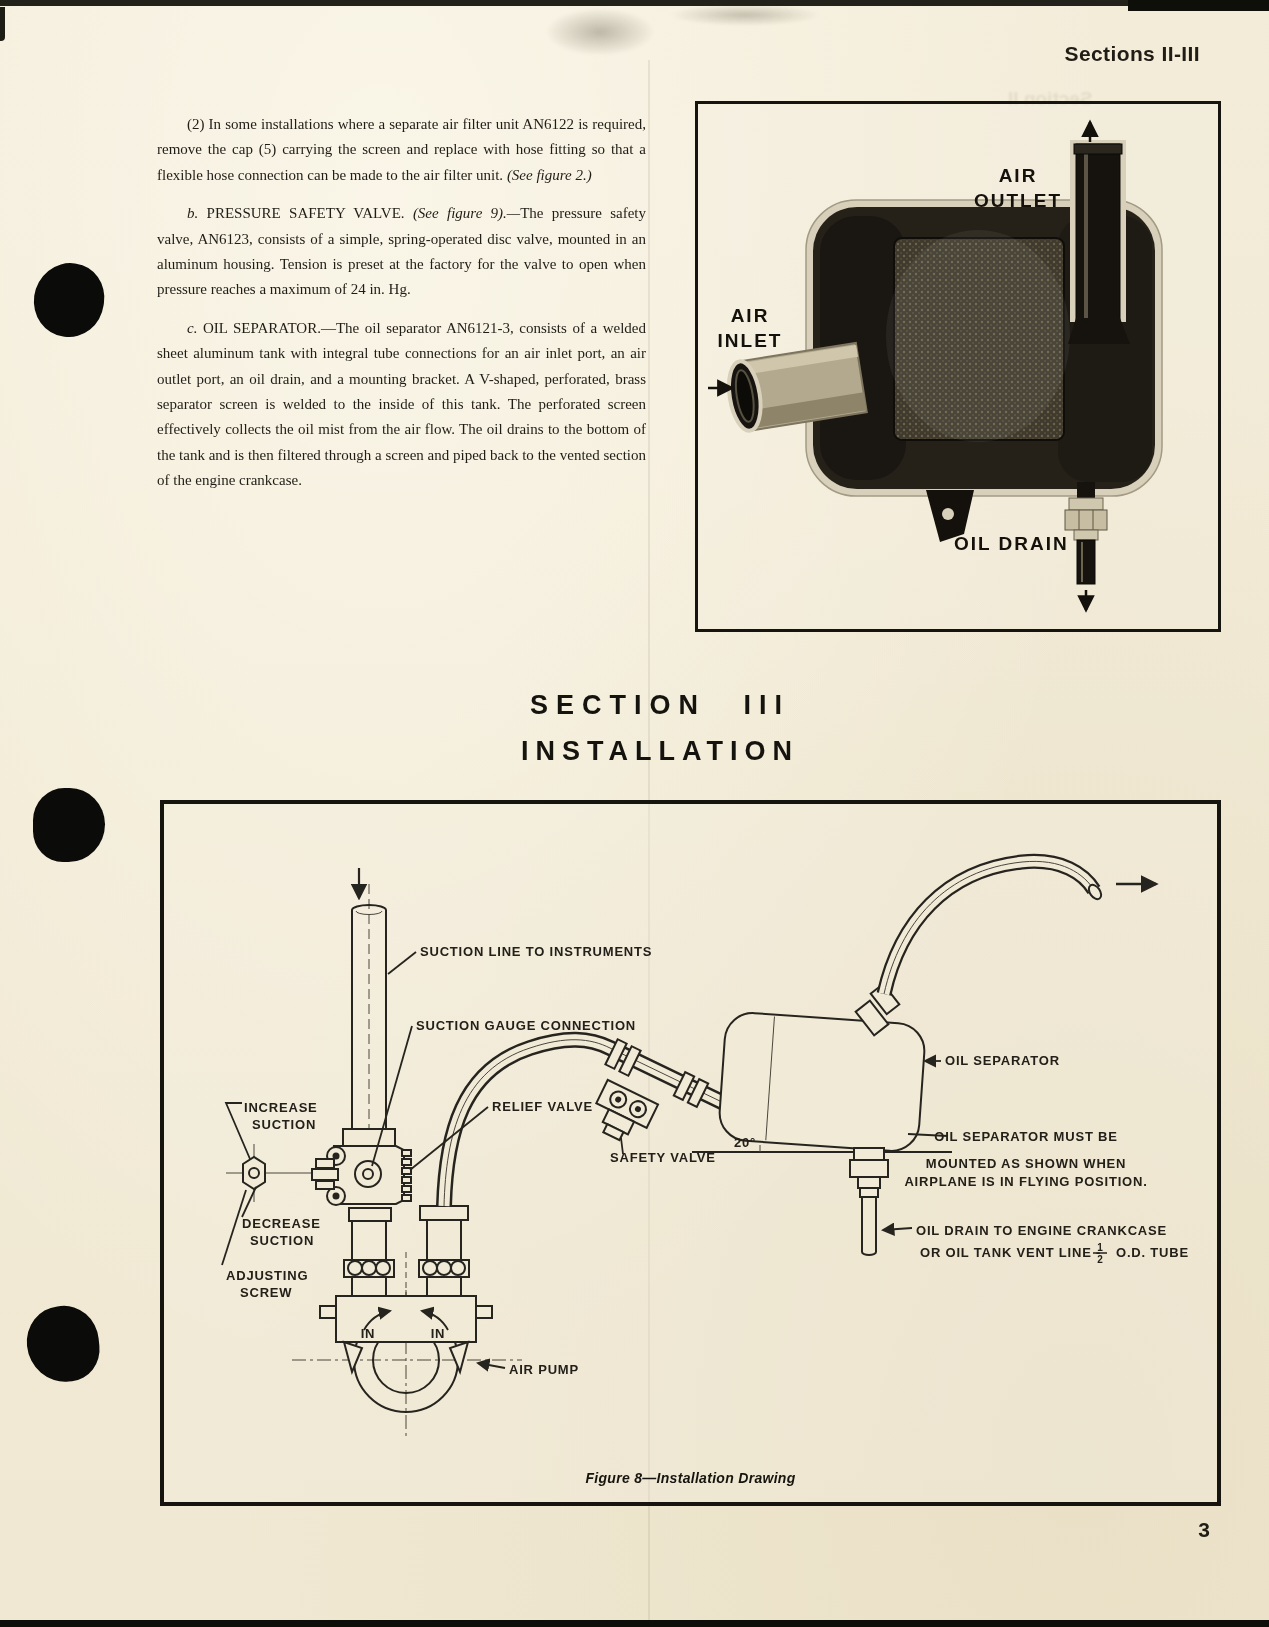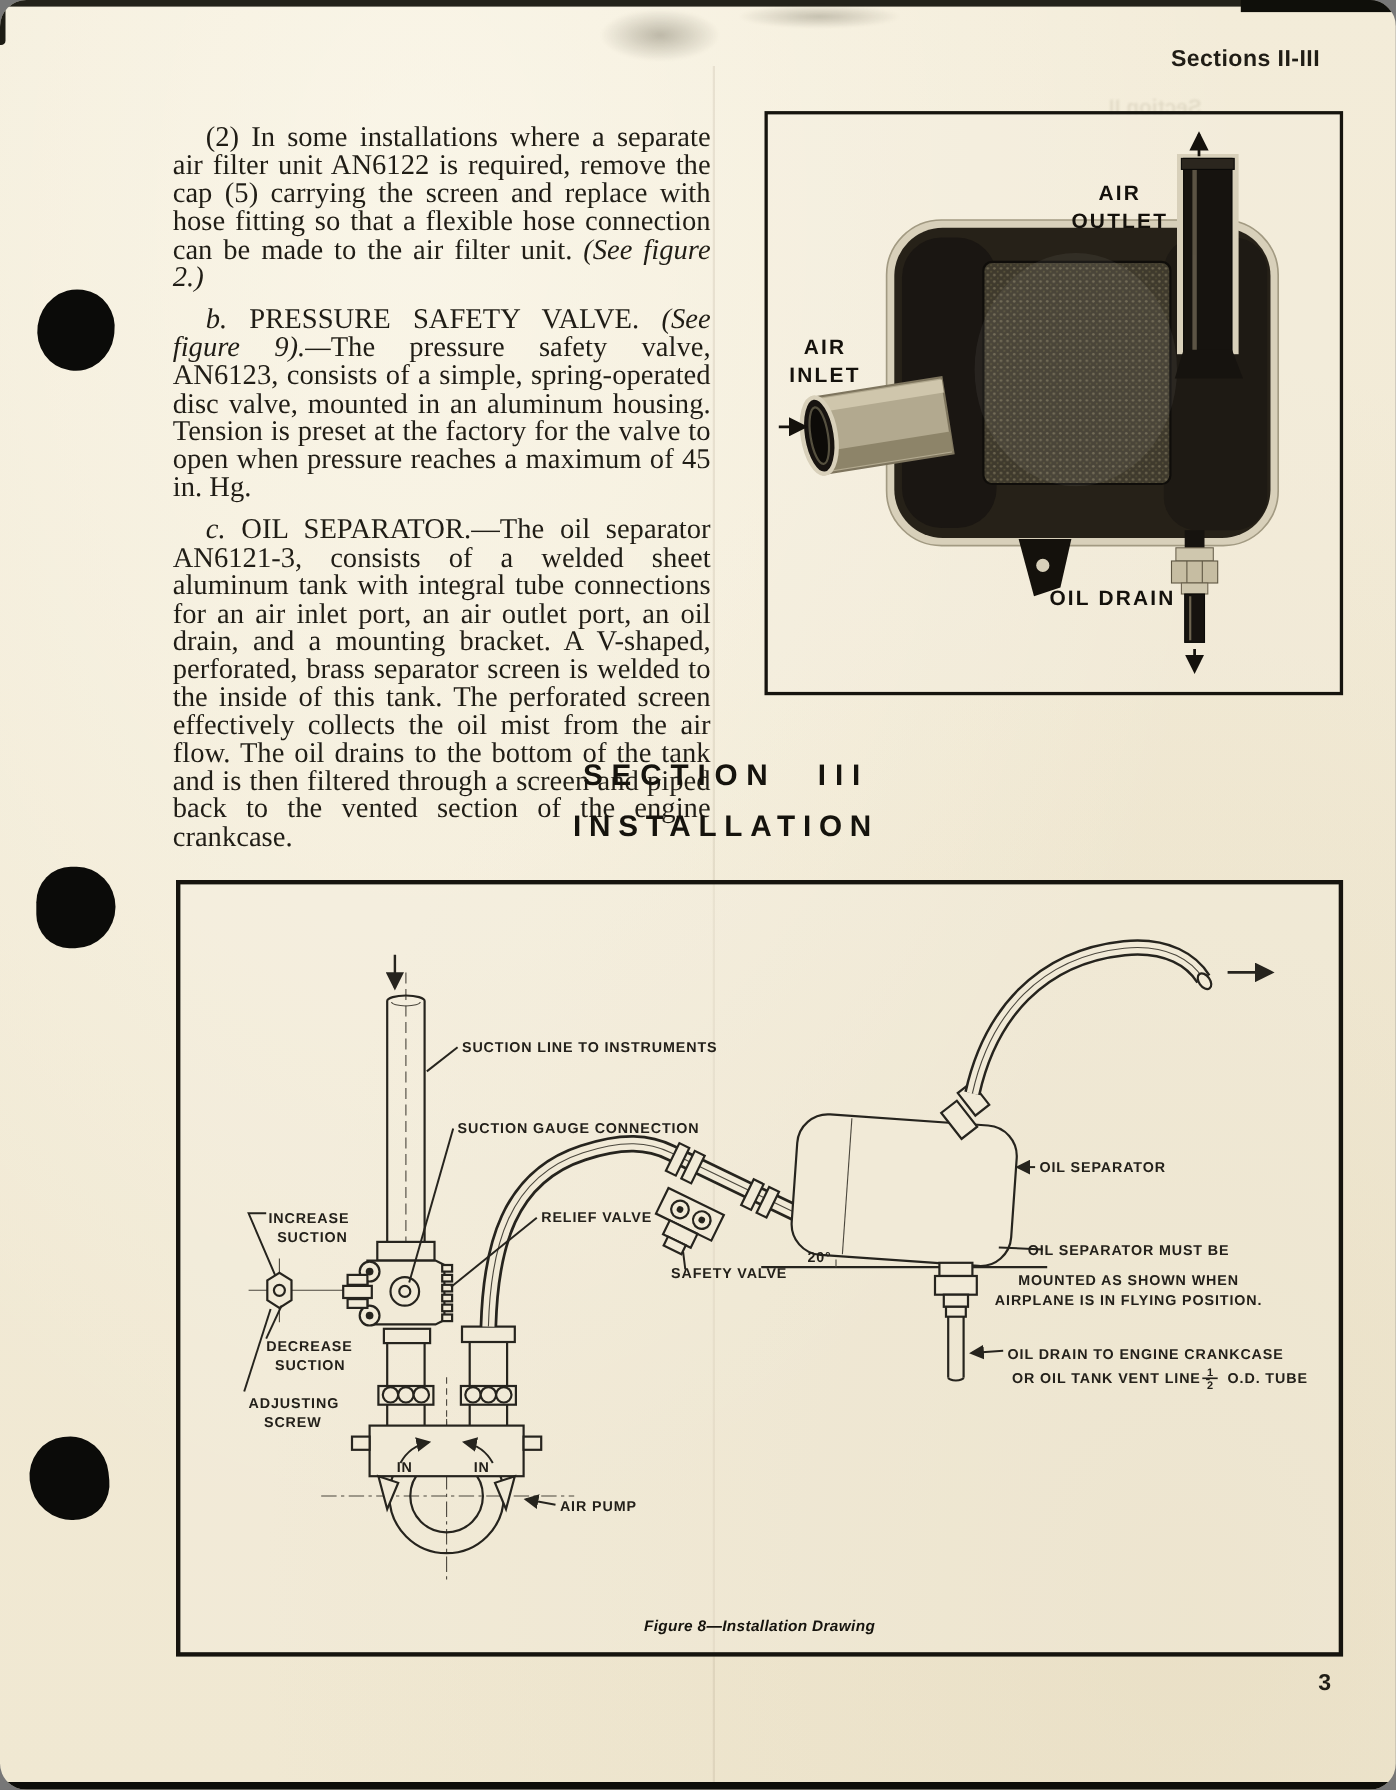--- a/index.html
+++ b/index.html
@@ -2,21 +2,21 @@
 <html><head>
 <meta charset="utf-8">
 <style>
   html,body{margin:0;padding:0;background:#777;}
   #sheet{
     position:relative;width:1269px;height:1627px;overflow:hidden;
     background:
       radial-gradient(ellipse at 30% 12%, rgba(255,253,244,.55), rgba(255,253,244,0) 60%),
       radial-gradient(ellipse at 85% 90%, rgba(226,214,184,.45), rgba(226,214,184,0) 55%),
       linear-gradient(#f3ecd9,#f0e8d2);
-    font-family:"Liberation Serif",serif;color:#201d16;border-radius:24px;
+    font-family:"Liberation Serif",serif;color:#201d16;
   }
   .abs{position:absolute;}
   
   .edge-top{left:0;top:0;width:1269px;height:6px;background:#23221a;}
   .edge-top-right{left:1128px;top:0;width:141px;height:11px;background:#0f0f0a;}
   .edge-left-nick{left:0;top:7px;width:5px;height:34px;background:#1d1c15;border-radius:0 0 4px 0;}
   .edge-bottom{left:0;top:1620px;width:1269px;height:7px;background:#0d0d09;}
   .smudge{pointer-events:none;filter:blur(1px);}
   .smudge.a{left:545px;top:8px;width:110px;height:48px;background:radial-gradient(ellipse,rgba(95,90,72,.38),rgba(95,90,72,0) 70%);}
   .smudge.b{left:670px;top:4px;width:150px;height:22px;background:radial-gradient(ellipse,rgba(95,90,72,.32),rgba(95,90,72,0) 70%);}
@@ -25,21 +25,21 @@
   .hole{background:#0b0b09;border-radius:52% 48% 50% 50%;}
   .hole.h1{left:34px;top:263px;width:70px;height:74px;transform:rotate(8deg);}
   .hole.h2{left:33px;top:788px;width:72px;height:74px;border-radius:47% 53% 55% 45%;}
   .hole.h3{left:27px;top:1306px;width:72px;height:76px;border-radius:50% 50% 45% 55%;transform:rotate(-6deg);}
   
   .hdr-sections{left:1000px;top:42px;width:200px;text-align:right;font:700 21px "Liberation Sans",sans-serif;letter-spacing:.4px;}
   .ghost{left:1008px;top:88px;width:180px;text-align:right;font:700 19px "Liberation Sans",sans-serif;
          transform:scale(-1,1);opacity:.12;filter:blur(1px);color:#6d6244;}
   .hdr-doc{left:400px;top:60px;width:540px;text-align:center;font:700 19.5px "Liberation Sans",sans-serif;letter-spacing:.6px;}
   
-  .bodycol{left:157px;top:112px;width:489px;font-size:26px;line-height:25.4px;text-align:justify;}
+  .bodycol{left:157px;top:112px;width:489px;font-size:15px;line-height:25.4px;text-align:justify;}
   .bodycol p{margin:0 0 13px 0;text-indent:30px;}
   .ital{font-style:italic;}
   
   .figbox{border:3px solid #16140e;background:rgba(244,238,224,.35);}
   .fig7{left:695px;top:101px;width:520px;height:525px;}
   .fig8{left:160px;top:800px;width:1053px;height:698px;border-width:4px;}
   .figcap{position:absolute;left:0;right:0;text-align:center;font:italic 700 20px "Liberation Sans",sans-serif;letter-spacing:.3px;color:#16140e;}
   .fig7 .figcap{bottom:9px;}
   .fig8 .figcap{bottom:16px;font-size:14px;}
   
@@ -75,21 +75,21 @@
 
   <div class="abs hole h1"></div>
   <div class="abs hole h2"></div>
   <div class="abs hole h3"></div>
 
   <div class="abs hdr-sections">Sections II-III</div>
   <div class="abs ghost">Section II</div>
 
   <div class="abs bodycol">
     <p><span>(2) In some installations where a separate air filter unit AN6122 is required, remove the cap (5) carrying the screen and replace with hose fitting so that a flexible hose connection can be made to the air filter unit. </span><span class="ital">(See figure 2.)</span></p>
-    <p><span class="ital">b.</span><span> PRESSURE SAFETY VALVE. </span><span class="ital">(See figure 9).—</span><span>The pressure safety valve, AN6123, consists of a simple, spring-operated disc valve, mounted in an aluminum housing. Tension is preset at the factory for the valve to open when pressure reaches a maximum of 45 in. Hg.</span></p>
+    <p><span class="ital">b.</span><span> PRESSURE SAFETY VALVE. </span><span class="ital">(See figure 9).—</span><span>The pressure safety valve, AN6123, consists of a simple, spring-operated disc valve, mounted in an aluminum housing. Tension is preset at the factory for the valve to open when pressure reaches a maximum of 24 in. Hg.</span></p>
     <p><span class="ital">c.</span><span> OIL SEPARATOR.</span><span>—The oil separator AN6121-3, consists of a welded sheet aluminum tank with integral tube connections for an air inlet port, an air outlet port, an oil drain, and a mounting bracket. A V-shaped, perforated, brass separator screen is welded to the inside of this tank. The perforated screen effectively collects the oil mist from the air flow. The oil drains to the bottom of the tank and is then filtered through a screen and piped back to the vented section of the engine crankcase.</span></p>
   </div>
 
   <div class="abs figbox fig7">
     <svg width="514" height="519" viewBox="0 0 514 519">
       <defs>
         <pattern id="meshPat" width="6" height="6" patternUnits="userSpaceOnUse">
           <rect width="6" height="6" fill="#3f3a2d"></rect>
           <circle cx="2" cy="2" r="1.2" fill="#6b644e"></circle>
           <circle cx="5" cy="5" r="0.9" fill="#585239"></circle>

